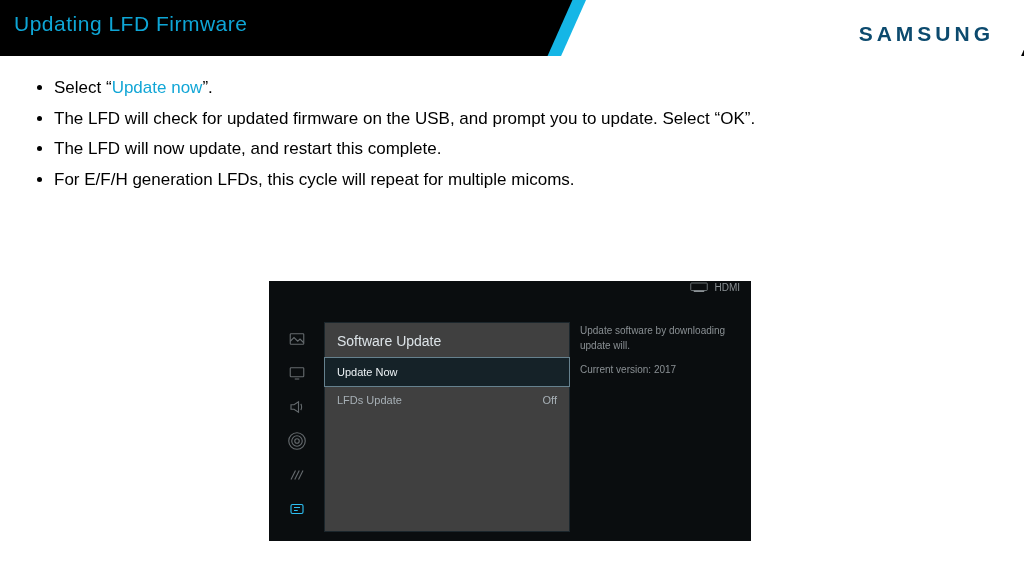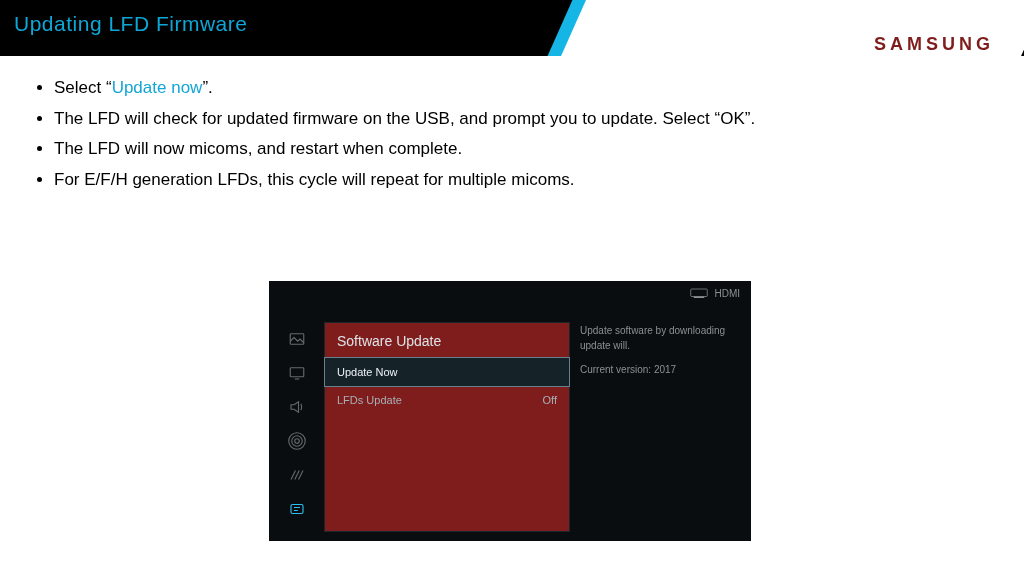--- a/index.html
+++ b/index.html
@@ -8,38 +8,38 @@
   .header{position:relative;height:56px;background:#000;color:#0ea6d6;}
   .header-title{position:absolute;left:14px;top:12px;font-size:21px;font-weight:400;letter-spacing:.5px;}
   .header .accent{
     position:absolute;top:0;left:560px;width:26px;height:56px;background:#15b6e6;
     transform:skewX(-24deg);
   }
   .header .mask{
     position:absolute;top:0;left:586px;width:460px;height:56px;background:#fff;
     transform:skewX(-24deg);transform-origin:top left;
   }
-  .brand{position:absolute;right:30px;top:34px;font-family:Tahoma,Arial,sans-serif;font-weight:900;font-size:18px;letter-spacing:4px;color:#7f1d1d;}
+  .brand{position:absolute;right:30px;top:22px;font-family:Tahoma,Arial,sans-serif;font-weight:900;font-size:21px;letter-spacing:4px;color:#0c4a6e;}
   
   ul.steps{margin:20px 30px 0 54px;padding:0;list-style:disc;}
   ul.steps li{font-size:17px;line-height:1.45;color:#000;margin-bottom:6px;}
   .kw{color:#12a6d6;}
 
   
   .tv{position:absolute;left:270px;top:282px;width:480px;height:258px;background:#0a0d0f;box-shadow:0 0 0 1px #0a0d0f;}
-  .tv-top{position:absolute;top:6px;right:10px;color:#8a9094;font-size:10px;}
+  .tv-top{position:absolute;top:0;right:10px;color:#8a9094;font-size:10px;}
   .tv-top svg{width:18px;height:11px;vertical-align:-2px;margin-right:4px;}
 
   .nav-icons{position:absolute;top:48px;left:18px;width:20px;}
   .nav-icons .ic{width:18px;height:18px;margin-bottom:16px;opacity:.55;}
   .nav-icons .ic.active{opacity:.95;color:#2fc9ff;}
   .nav-icons svg{width:100%;height:100%;stroke:#aeb5ba;fill:none;stroke-width:1.5;}
   .nav-icons .ic.active svg{stroke:#2fc9ff;}
 
-  .panel{position:absolute;top:40px;left:54px;width:244px;height:208px;background:#7f1d1d;border:1px solid #1b262c;}
+  .panel{position:absolute;top:40px;left:54px;width:244px;height:208px;background:#404040;border:1px solid #1b262c;}
   .panel-title{padding:10px 12px 8px;color:#dce3e7;font-size:14px;border-bottom:1px solid #1b262c;}
   .menu-row{display:flex;justify-content:space-between;align-items:center;padding:8px 12px;color:#a7b0b6;font-size:11px;}
   .menu-row.hi{background:#152228;border:1px solid #66818e;margin:-1px;color:#eef3f6;}
   .side-text{position:absolute;top:42px;left:310px;width:160px;color:#8a9094;font-size:10px;line-height:1.45;}
   .side-text .gap{height:10px;}
 </style>
 </head>
 <body>
 
 <div class="header">
@@ -47,21 +47,21 @@
   <div class="accent"></div>
   <div class="mask"></div>
 </div>
 <div class="brand">SAMSUNG</div>
 
 <ul class="steps">
   <li>
     <span>Select “</span><span class="kw">Update now</span><span>”.</span>
   </li>
   <li>The LFD will check for updated firmware on the USB, and prompt you to update. Select “OK”.</li>
-  <li>The LFD will now micoms, and restart when complete.</li>
+  <li>The LFD will now update, and restart this complete.</li>
   <li>For E/F/H generation LFDs, this cycle will repeat for multiple micoms.</li>
 </ul>
 
 <div class="tv">
   <div class="tv-top">
     <span>
       <svg viewBox="0 0 24 14">
           <rect x="1" y="1" width="22" height="10" rx="1" fill="none" stroke="#8a9094"></rect>
           <rect x="5" y="11" width="14" height="2" fill="#8a9094"></rect>
         </svg>

